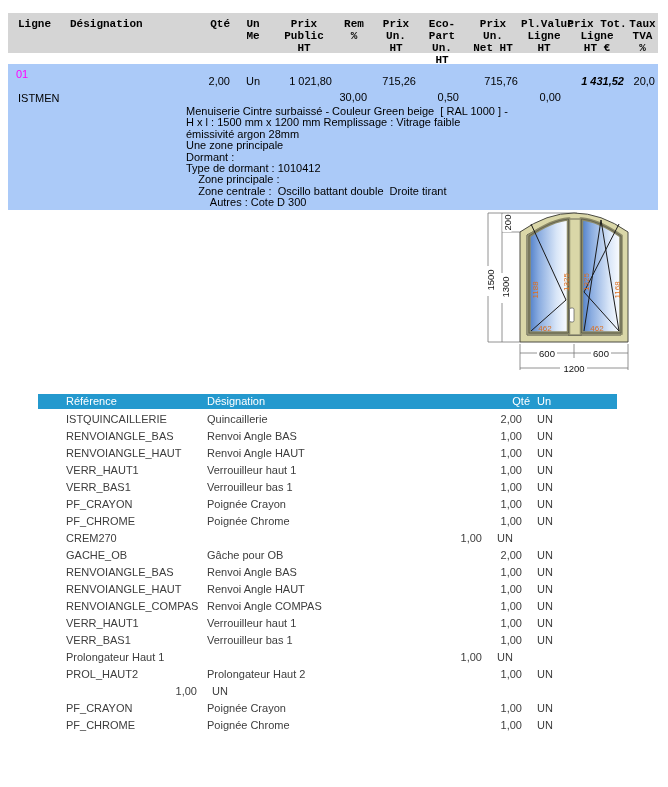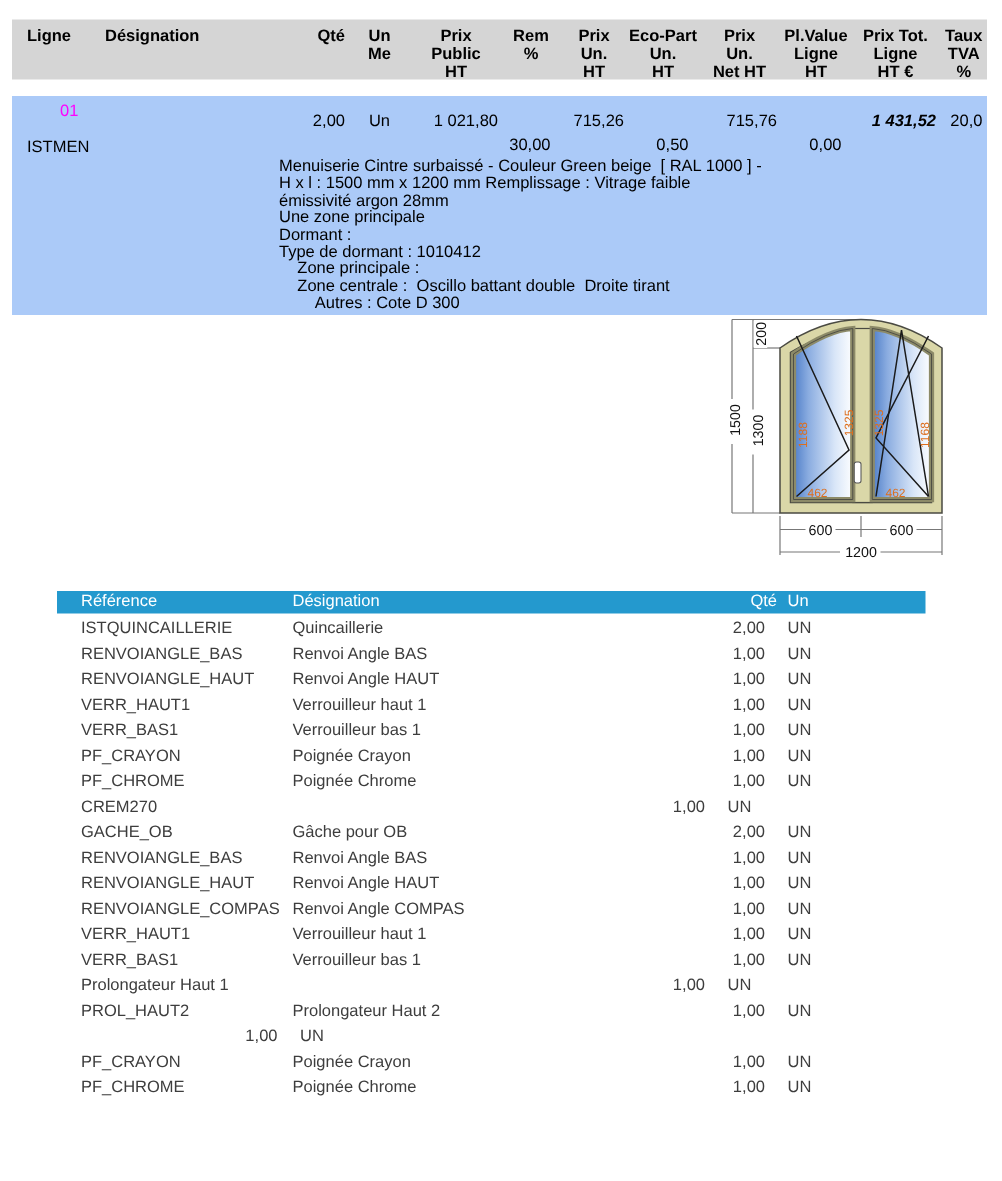--- a/index.html
+++ b/index.html
@@ -1,45 +1,45 @@
 <!DOCTYPE html>
 <html><head>
 <meta charset="utf-8">
 <style>
   html,body{margin:0;padding:0;background:#fff;}
   body{width:668px;height:787px;position:relative;font-family:"Liberation Sans",sans-serif;font-size:11px;color:#000;overflow:hidden;}
   .page{position:absolute;inset:0;}
 
   
   .maingrid{display:grid;grid-template-columns:50px 120px 55px 40px 62px 38px 46px 46px 56px 46px 60px 31px;width:650px;}
-  .main-header{position:absolute;left:8px;top:13px;height:40px;background:#D5D5D5;padding-top:5px;box-sizing:border-box;}
+  .main-header{position:absolute;left:8px;top:13px;height:40px;background:#D5D5D5;padding-top:5px;box-sizing:border-box;font-family:Liberation Mono, monospace;}
   .main-header .hc{font-weight:bold;font-size:11px;line-height:12px;text-align:center;white-space:pre-line;}
   .main-header .hc.left{text-align:left;}
   .hc.c1{padding-left:10px;}
   .hc.c2{padding-left:12px;}
 
   
   .line-block{position:absolute;left:8px;top:64px;width:650px;height:146px;background:#ABCAF8;}
-  .line-number{position:absolute;left:8px;top:4px;color:#FF00FF;font-size:11px;margin-left:24px;}
+  .line-number{position:absolute;left:8px;top:4px;color:#FF00FF;font-size:11px;}
   .line-ref{position:absolute;left:10px;top:28px;font-size:11px;}
   .line-values{position:absolute;left:0;top:11px;}
   .line-values .vc{font-size:11px;white-space:nowrap;}
   .vc.num{text-align:right;padding-right:3px;}
   .vc.num.pad6{padding-right:6px;margin-top:16px;}
   .vc.ctr{text-align:center;}
   .vc.total{font-weight:bold;font-style:italic;}
   .line-desc{position:absolute;left:178px;top:42px;font-size:11px;line-height:11.4px;white-space:pre;}
 
   
   .drawing{position:absolute;left:482px;top:208px;}
   .drawing text{font-family:"Liberation Sans",sans-serif;}
 
   
   .parts{position:absolute;left:38px;top:394px;width:579px;}
-  .partsgrid{display:grid;grid-template-columns:141px 285px 40px 1fr;padding-left:16px;box-sizing:border-box;width:579px;}
+  .partsgrid{display:grid;grid-template-columns:141px 285px 40px 1fr;padding-left:28px;box-sizing:border-box;width:579px;}
   .parts-header{background:#2499CE;color:#fff;height:15px;line-height:15px;font-size:11px;}
   .parts-header .ph-qty{text-align:right;padding-right:2px;}
   .parts-header .ph-un{padding-left:5px;}
   .parts-rows{margin-top:2px;}
   .part-row{height:17px;line-height:17px;color:#3D3D3D;font-size:11px;}
   .part-row .pc-qty{text-align:right;padding-right:10px;}
   .part-row .pc-un{padding-left:5px;}
   .pc{white-space:nowrap;overflow:hidden;}
 </style>
 </head>

